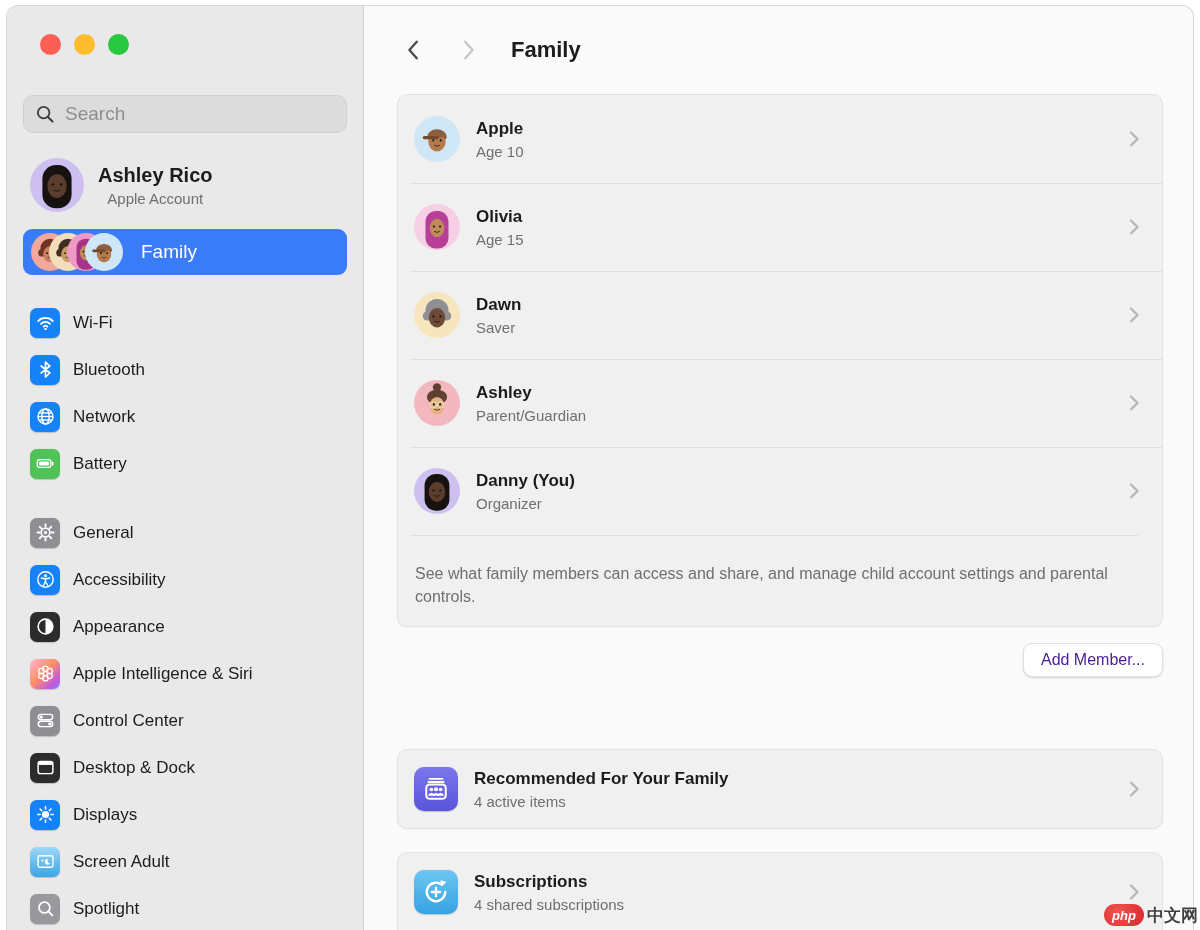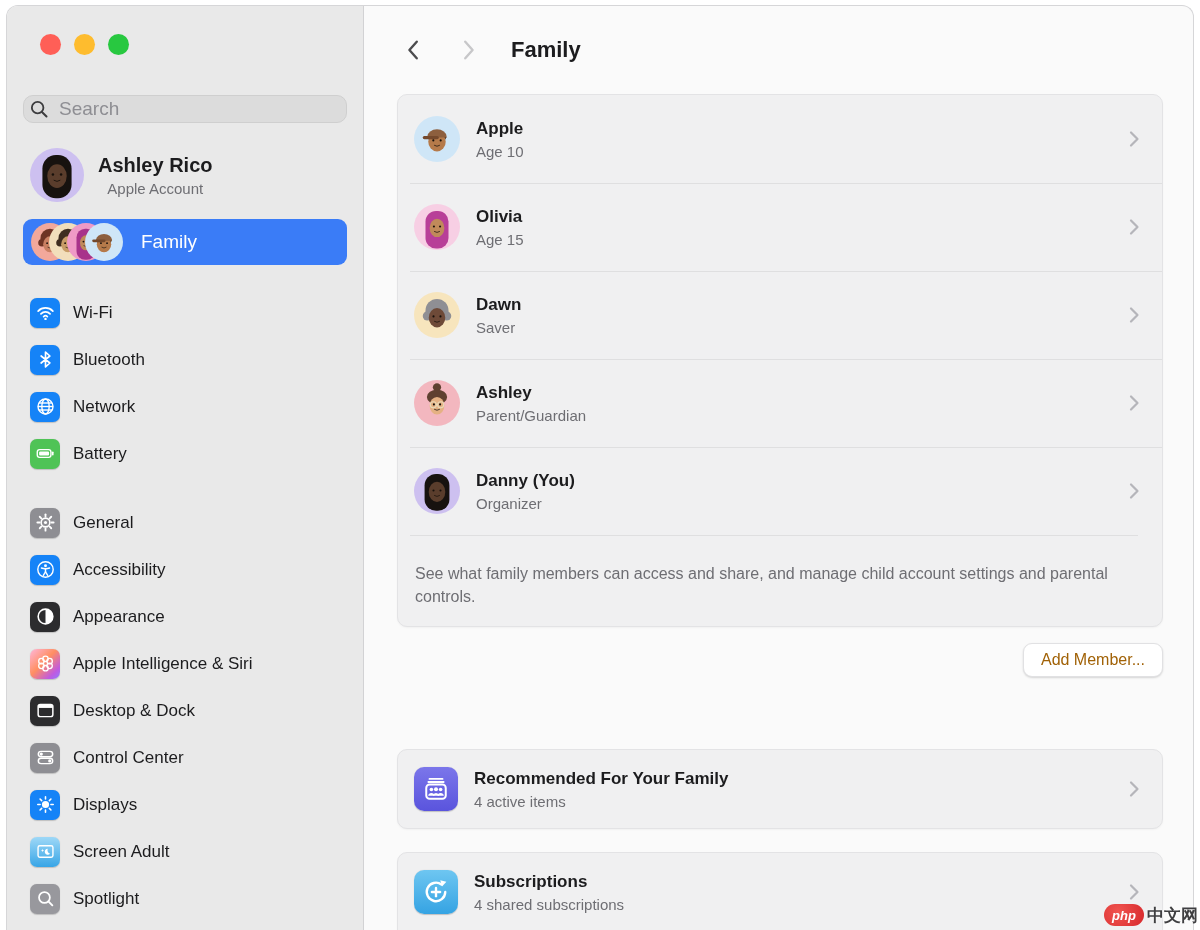--- a/index.html
+++ b/index.html
@@ -14,22 +14,22 @@
     border-radius:12px 12px 0 0; overflow:hidden; display:flex;
   }
   
   .sidebar {
     width:357px; min-width:357px; background:#e9e9e9;
     border-right:1px solid #d2d2d4; padding:28px 16px 0; overflow:hidden;
   }
   .traffic { display:flex; gap:13px; padding-left:17px; }
   .tl { width:21px; height:21px; border-radius:50%; display:inline-block; }
   .search {
-    margin-top:40px; height:28px; background:#dcdcdc; border:1px solid #cfcfcf;
-    border-radius:10px; display:flex; align-items:center; padding:0 4px; gap:9px;text-align:center;
+    margin-top:40px; height:38px; background:#dcdcdc; border:1px solid #cfcfcf;
+    border-radius:10px; display:flex; align-items:center; padding:0 10px; gap:9px;text-align:center;
   }
   .search svg { width:22px; height:22px; display:block; }
   .sph { font-size:19px; color:#8e8e93; }
   .profile { margin-top:25px; display:flex; align-items:center; gap:14px; padding-left:7px; }
   .profile svg { display:block; }
   .pname { font-size:20px; font-weight:700; color:#1c1c1e; }
   .psub  { font-size:15px; color:#6e6e73; margin-top:3px;text-align:center; }
   .famrow {
     margin-top:17px; height:46px; border-radius:9px; display:flex;
     align-items:center; padding:0 12px 0 8px; color:#fff;
@@ -66,21 +66,21 @@
   .mrow svg.avsvg { display:block; flex:none; }
   .mtext { margin-left:16px; }
   .mname { font-size:17px; font-weight:600; color:#1c1c1e; }
   .mdetail { font-size:15px; color:#6e6e73; margin-top:4px; }
   .chev { margin-left:auto; color:#b5b5ba; display:flex; }
   .chev svg { width:20px; height:22px; display:block; }
   .footnote { position:relative; padding:28px 30px 18px 17px; font-size:16px; line-height:1.42; color:#6e6e73; max-width:740px; }
   .addrow { display:flex; justify-content:flex-end; margin-top:16px; }
   .addbtn {
     height:34px; padding:16px 17px; background:#ffffff; border:1px solid #e1e1e3;
-    border-radius:9px; font-size:16px; color:#a16207; display:flex; align-items:center;
+    border-radius:9px; font-size:16px; color:#4c1d95; display:flex; align-items:center;
     box-shadow:0 1px 2px rgba(0,0,0,0.15); font-family:"Liberation Sans",sans-serif;
   }
   #features { margin-top:72px; }
   .fcard { position:relative; display:block; overflow:hidden; }
   .fcard + .fcard { margin-top:23px; }
   .fcard.tall { height:120px; }
   .frow { height:78px; display:flex; align-items:center; padding:0 18px 0 16px; }
   .fbadge {
     width:44px; height:44px; border-radius:10px; flex:none;
     display:flex; align-items:center; justify-content:center;
@@ -307,39 +307,39 @@
               <circle cx="16.7" cy="9.3" r="3.1"></circle>
               <circle cx="16.7" cy="14.7" r="3.1"></circle>
               <circle cx="12" cy="17.4" r="3.1"></circle>
               <circle cx="7.3" cy="14.7" r="3.1"></circle>
               <circle cx="7.3" cy="9.3" r="3.1"></circle>
             </svg>
           </span>
           <span class="slabel">Apple Intelligence &amp; Siri</span>
         </div>
         <div class="sitem">
-          <span class="badge" style="background: rgb(44, 44, 46);">
-            <svg viewBox="0 0 24 24" fill="none" stroke="#fff" stroke-width="1.7">
-              <rect x="3.6" y="5" width="16.8" height="14" rx="2.4"></rect>
-              <path d="M3.6 8.2 h16.8"></path>
-              <rect x="3.9" y="5.3" width="16.2" height="2.9" rx="1.9" fill="#fff" stroke="none"></rect>
-            </svg>
-          </span>
-          <span class="slabel">Desktop &amp; Dock</span>
-        </div>
-        <div class="sitem">
           <span class="badge" style="background: rgb(142, 142, 147);">
             <svg viewBox="0 0 24 24" fill="none" stroke="#fff" stroke-width="1.7">
               <rect x="3.8" y="5" width="16.4" height="6.2" rx="3.1"></rect>
               <circle cx="7.2" cy="8.1" r="1.8" fill="#fff" stroke="none"></circle>
               <rect x="3.8" y="12.8" width="16.4" height="6.2" rx="3.1"></rect>
               <circle cx="16.8" cy="15.9" r="1.8" fill="#fff" stroke="none"></circle>
             </svg>
           </span>
           <span class="slabel">Control Center</span>
+        </div>
+        <div class="sitem">
+          <span class="badge" style="background: rgb(44, 44, 46);">
+            <svg viewBox="0 0 24 24" fill="none" stroke="#fff" stroke-width="1.7">
+              <rect x="3.6" y="5" width="16.8" height="14" rx="2.4"></rect>
+              <path d="M3.6 8.2 h16.8"></path>
+              <rect x="3.9" y="5.3" width="16.2" height="2.9" rx="1.9" fill="#fff" stroke="none"></rect>
+            </svg>
+          </span>
+          <span class="slabel">Desktop &amp; Dock</span>
         </div>
         <div class="sitem">
           <span class="badge" style="background: rgb(21, 131, 247);">
             <svg viewBox="0 0 24 24" fill="none" stroke="#fff" stroke-width="1.8" stroke-linecap="round">
               <circle cx="12" cy="12" r="4.1" fill="#fff" stroke="none"></circle>
               <line x1="18.2" y1="12" x2="20.8" y2="12"></line>
               <line x1="16.38" y1="16.38" x2="18.22" y2="18.22"></line>
               <line x1="12" y1="18.2" x2="12" y2="20.8"></line>
               <line x1="7.62" y1="16.38" x2="5.78" y2="18.22"></line>
               <line x1="5.8" y1="12" x2="3.2" y2="12"></line>

